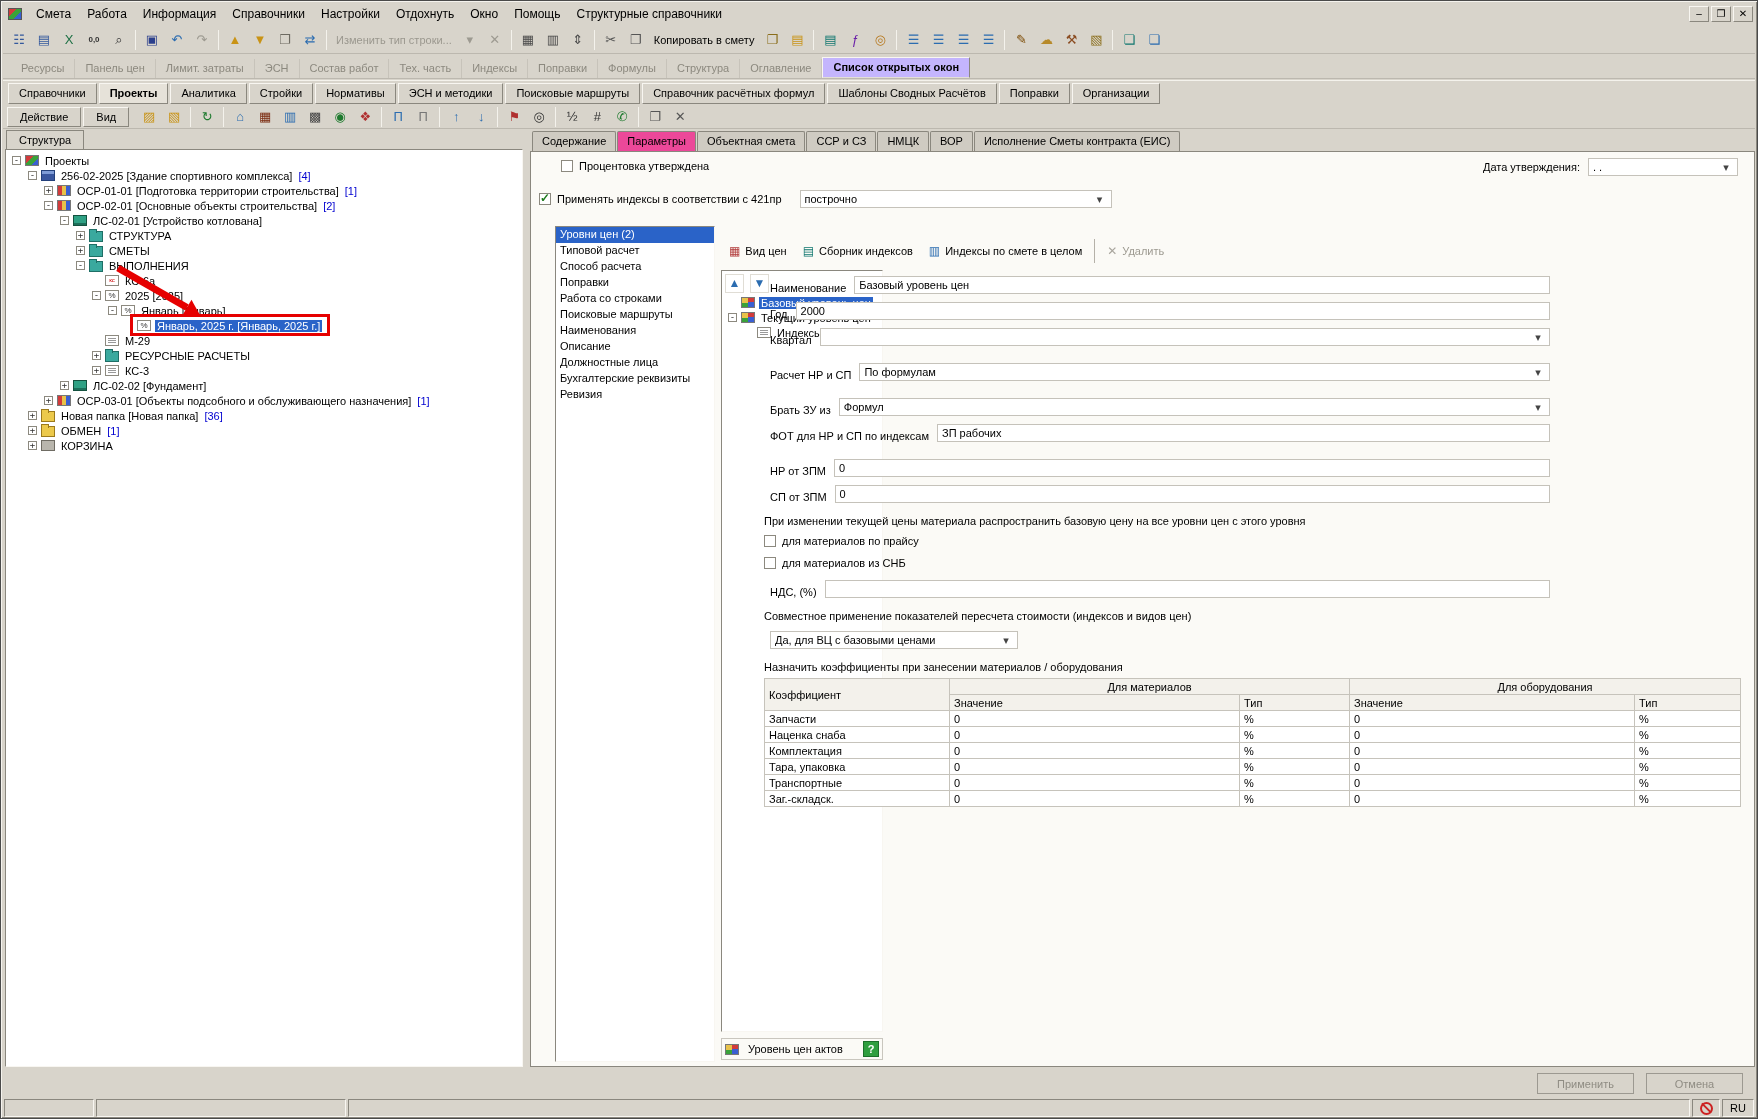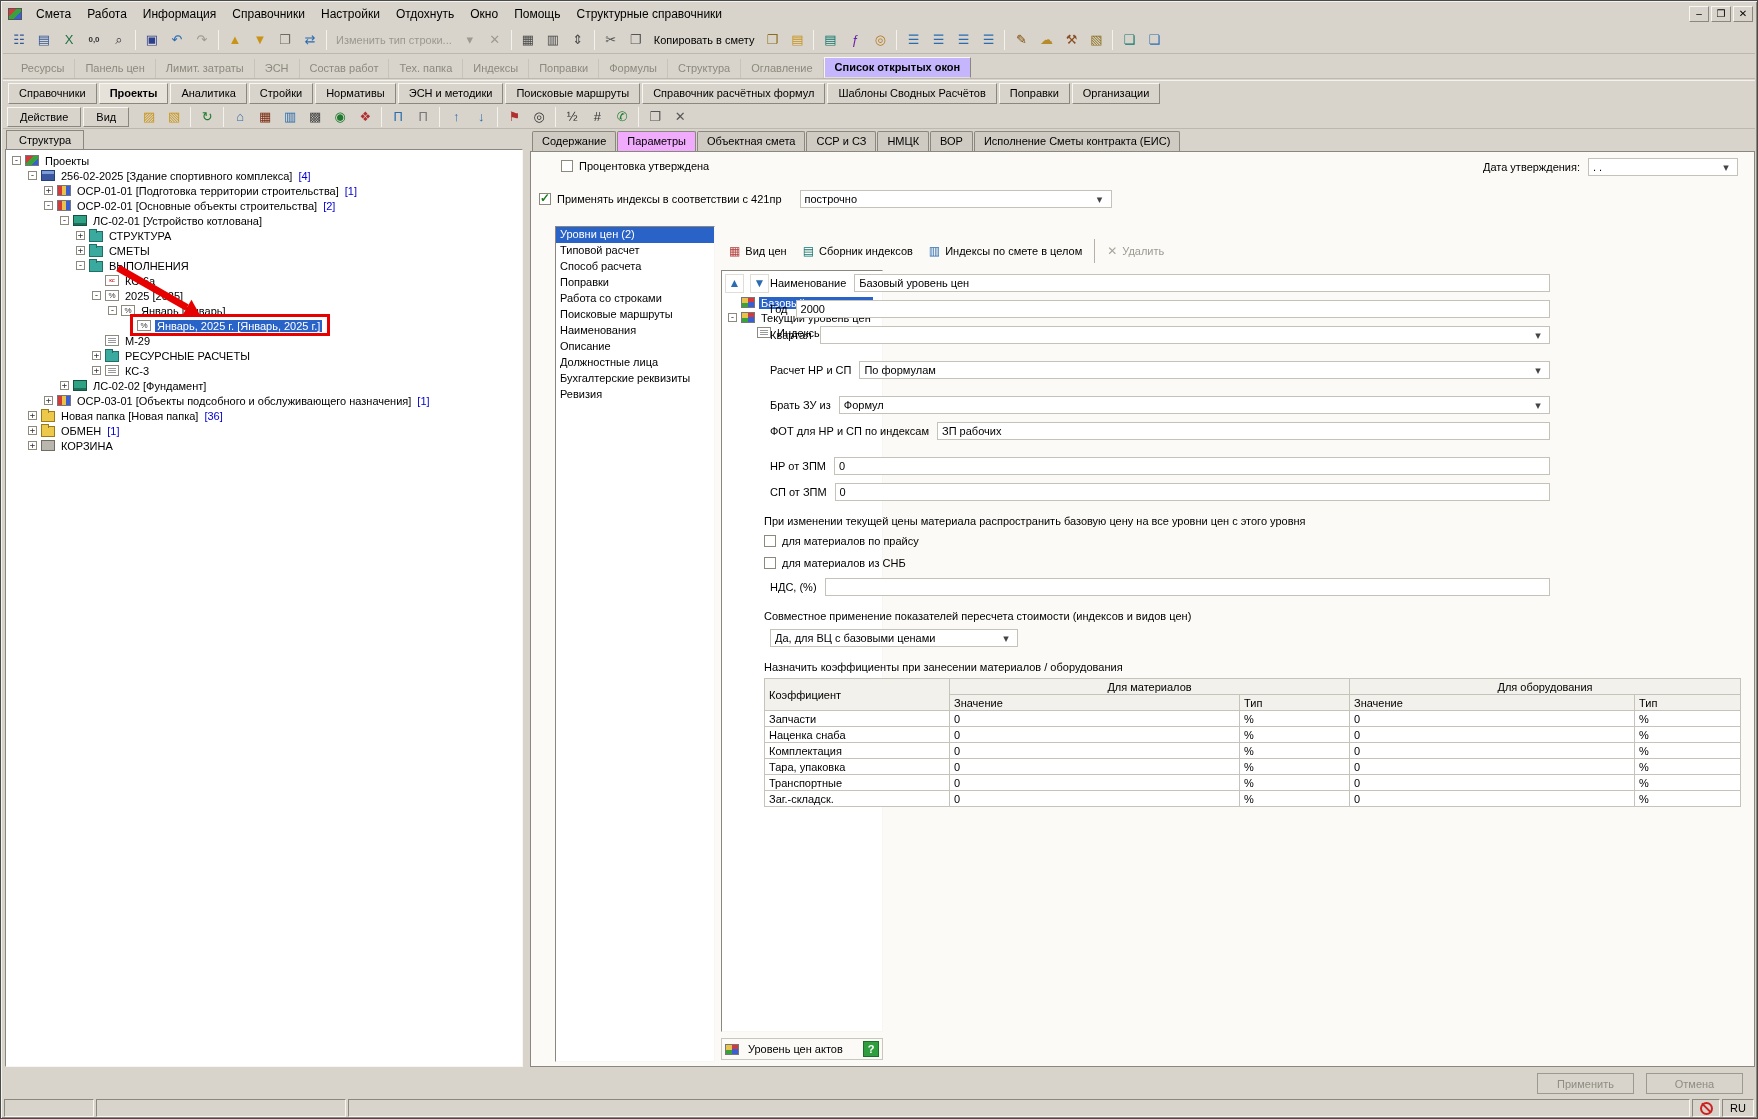--- a/index.html
+++ b/index.html
@@ -80,21 +80,21 @@
   #annot-box{position:absolute;border:3px solid #e60000;pointer-events:none;z-index:5;}
   #annot-arrow{position:absolute;left:0;top:0;width:420px;height:420px;overflow:visible;pointer-events:none;z-index:6;}
 
   #splitter{position:absolute;left:524px;top:129px;width:5px;bottom:51px;}
 
   
   #right-panel{position:absolute;left:529px;right:2px;top:129px;bottom:51px;}
   #right-tabs{position:absolute;left:0;right:0;top:0;height:21px;display:flex;align-items:flex-end;gap:1px;padding-left:2px;}
   .rtab{padding:3px 9px 4px;background:#cfcbc2;border:1px solid #8a877e;border-bottom:none;
         border-radius:2px 2px 0 0;white-space:nowrap;}
-  .rtab.active{background:#f0abfc;position:relative;top:1px;padding-bottom:5px;}
+  .rtab.active{background:#ec4899;position:relative;top:1px;padding-bottom:5px;}
   #params{position:absolute;left:0;right:0;top:21px;bottom:0;background:#fbfaf6;
           border:1px solid #8a877e;}
   #approved-row{position:absolute;left:30px;top:8px;display:flex;align-items:center;gap:6px;}
   #date-group{position:absolute;right:16px;top:6px;display:flex;align-items:center;gap:8px;}
   #apply-row{position:absolute;left:8px;top:38px;display:flex;align-items:center;gap:6px;}
   .cb{width:12px;height:12px;background:#fff;border:1px solid #8c897f;display:inline-block;position:relative;flex:none;}
   .cb.checked::after{content:"✓";position:absolute;left:0;top:-3px;font-size:12px;font-weight:bold;color:#1d7a1d;}
   .fbox{height:18px;background:#fff;border:1px solid #c5c2ba;display:flex;align-items:center;padding:0 4px;}
   .fdd{margin-left:auto;width:14px;text-align:center;color:#444;}
   .fdd::after{content:"▾";}
@@ -115,21 +115,21 @@
   #mid-box{position:absolute;left:190px;top:118px;width:162px;bottom:34px;background:#fff;
         border:1px solid;border-color:#8a877e #f8f6f1 #f8f6f1 #8a877e;}
   #mid-arrows{height:24px;display:flex;align-items:center;gap:6px;padding:2px 3px;}
   .arr{width:19px;height:19px;color:#2b6cb0;font-size:12px;text-align:center;border:1px solid #e0ddd5;background:#fff;}
   #mid-footer{position:absolute;left:190px;bottom:6px;width:162px;height:22px;display:flex;align-items:center;
         gap:5px;padding:0 3px;background:#fbfaf6;border:1px solid #c9c6be;}
   #lvl-help{margin-left:auto;width:16px;height:16px;background:#2f9e3f;color:#fff;font-weight:bold;
         text-align:center;line-height:15px;border:1px solid #1c6f2a;}
 
   #form-col{position:absolute;left:233px;top:120px;right:14px;}
-  .frow{display:flex;align-items:center;height:22px;margin-bottom:4px;width:786px;padding-left:6px;}
+  .frow{display:flex;align-items:flex-end;height:22px;margin-bottom:4px;width:786px;padding-left:6px;}
   .frow.gap{margin-top:13px;}
   .frow .fbox{flex:1;}
   .flabel{margin-right:8px;white-space:nowrap;}
   .fnote{margin:12px 0 5px;white-space:nowrap;}
   .cbrow{display:flex;align-items:center;gap:6px;height:18px;margin-bottom:4px;}
   .frow.narrow{width:auto;}
   #joint-dropdown{width:248px;flex:none;}
   table.coef{border-collapse:collapse;width:976px;margin-top:4px;table-layout:fixed;background:#fff;}
   .coef th,.coef td{border:1px solid #c6c3bb;height:16px;padding:0 4px;font-weight:normal;text-align:left;
         overflow:hidden;white-space:nowrap;}
@@ -276,21 +276,21 @@
       <button class="tb-btn">
         <span class="tb-glyph" style="color: rgb(43, 108, 176);">❏</span>
       </button>
     </div>
   <div id="docktabs">
       <span class="dock-tab">Ресурсы</span>
       <span class="dock-tab">Панель цен</span>
       <span class="dock-tab">Лимит. затраты</span>
       <span class="dock-tab">ЭСН</span>
       <span class="dock-tab">Состав работ</span>
-      <span class="dock-tab">Тех. папка</span>
+      <span class="dock-tab">Тех. часть</span>
       <span class="dock-tab">Индексы</span>
       <span class="dock-tab">Поправки</span>
       <span class="dock-tab">Формулы</span>
       <span class="dock-tab">Структура</span>
       <span class="dock-tab">Оглавление</span>
       <span class="dock-tab active">Список открытых окон</span>
     </div>
   <div id="wstabs">
       <span class="ws-tab">Справочники</span>
       <span class="ws-tab active">Проекты</span>

